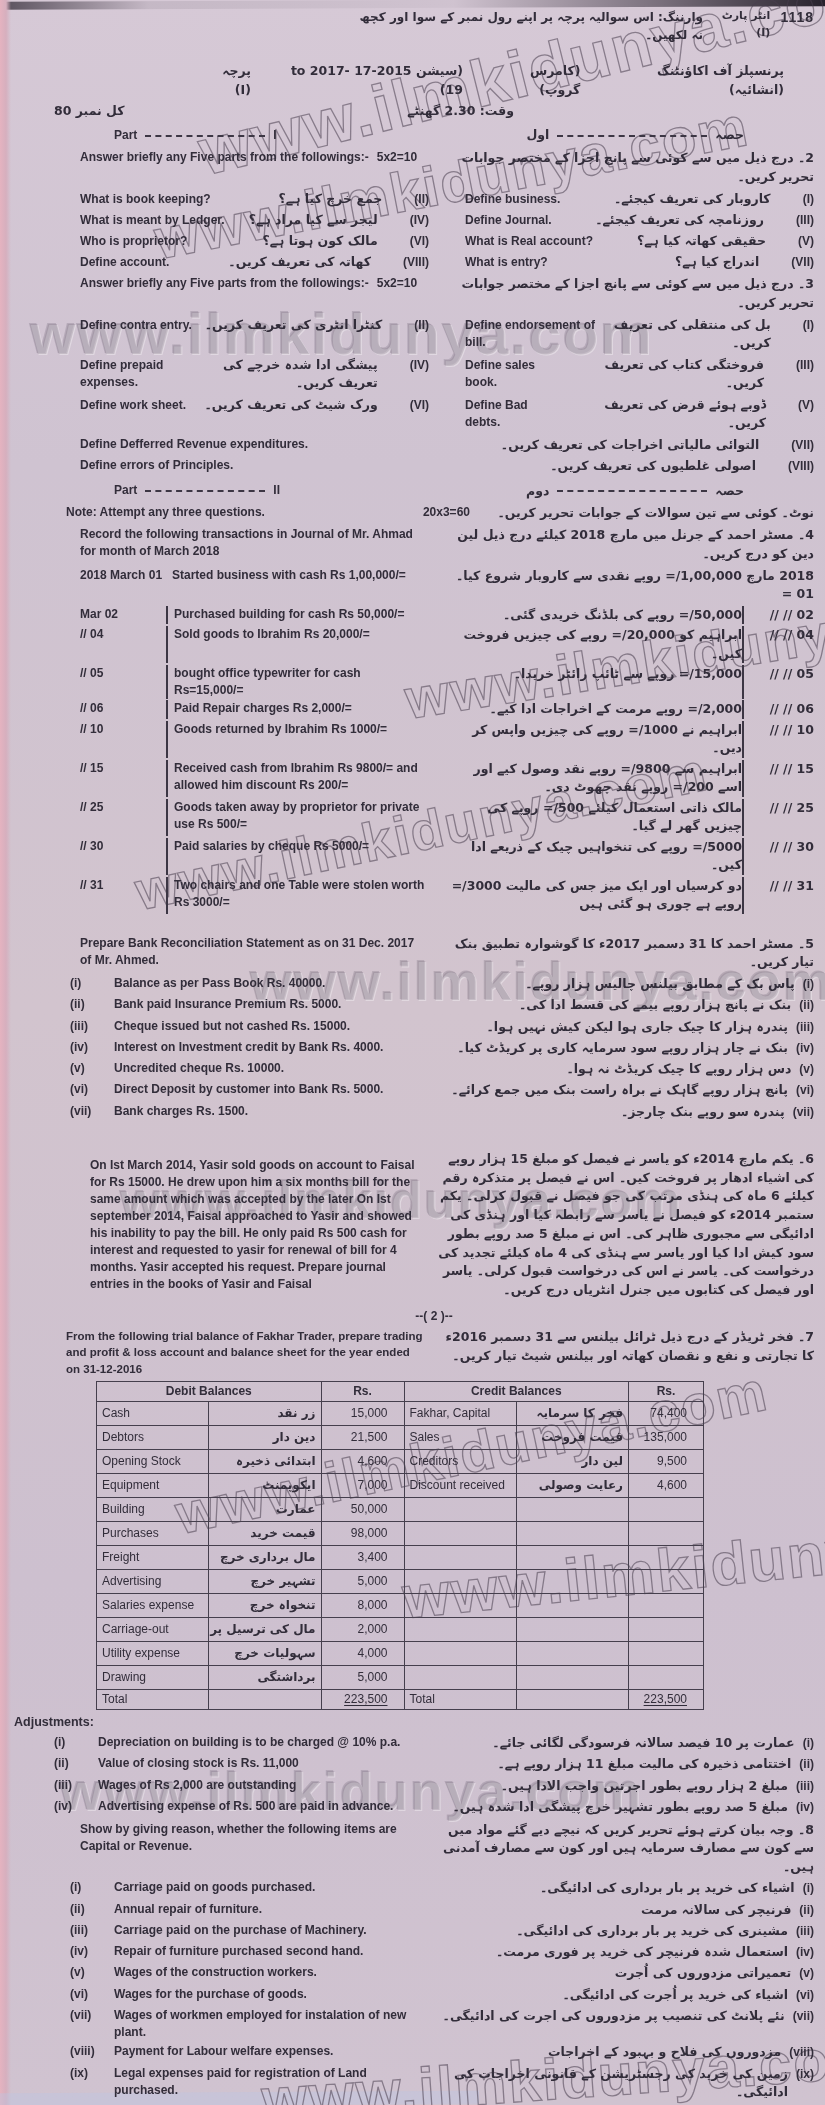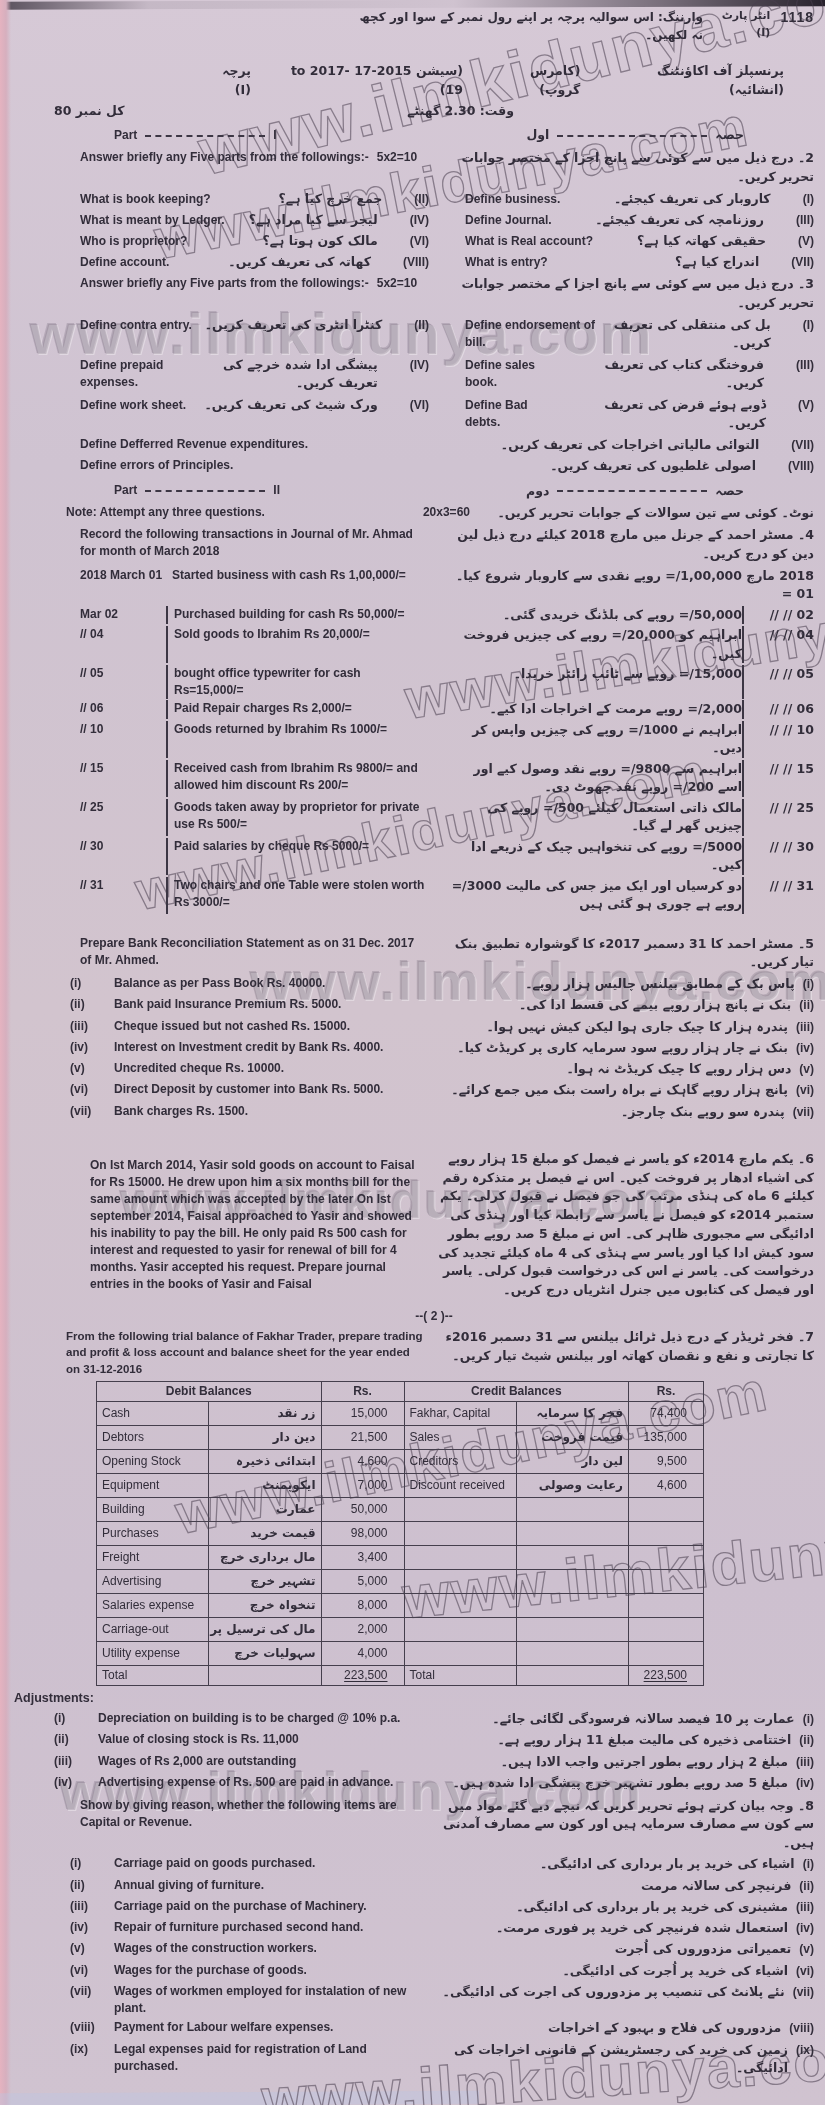--- a/index.html
+++ b/index.html
@@ -596,20 +596,28 @@
       </tr>
       <tr>
         <td class="c-den">Utility expense</td>
             <td class="c-dur urc ur">سہولیات خرچ</td>
             <td class="c-rs1 amt">4,000</td>
         <td></td>
             <td></td>
             <td></td>
       </tr>
       <tr>
+        <td class="c-den">Drawing</td>
+            <td class="c-dur urc ur">برداشتگی</td>
+            <td class="c-rs1 amt">5,000</td>
+        <td></td>
+            <td></td>
+            <td></td>
+      </tr>
+      <tr>
         <td class="totlab">Total</td>
             <td></td>
             <td class="amt tot">223,500</td>
         <td class="totlab">Total</td>
             <td></td>
             <td class="amt tot">223,500</td>
       </tr>
     </tbody>
       </table>
 
@@ -665,21 +673,21 @@
           <span class="en">Carriage paid on goods purchased.</span>
         </div>
       <div class="item-ur">
           <span class="en no">(i)</span>
           <span class="ur">اشیاء کی خرید پر بار برداری کی ادائیگی۔</span>
         </div>
     </div>
     <div class="item-row">
       <div class="item-en">
           <span class="en no">(ii)</span>
-          <span class="en">Annual giving of furniture.</span>
+          <span class="en">Annual repair of furniture.</span>
         </div>
       <div class="item-ur">
           <span class="en no">(ii)</span>
           <span class="ur">فرنیچر کی سالانہ مرمت</span>
         </div>
     </div>
     <div class="item-row">
       <div class="item-en">
           <span class="en no">(iii)</span>
           <span class="en">Carriage paid on the purchase of Machinery.</span>

